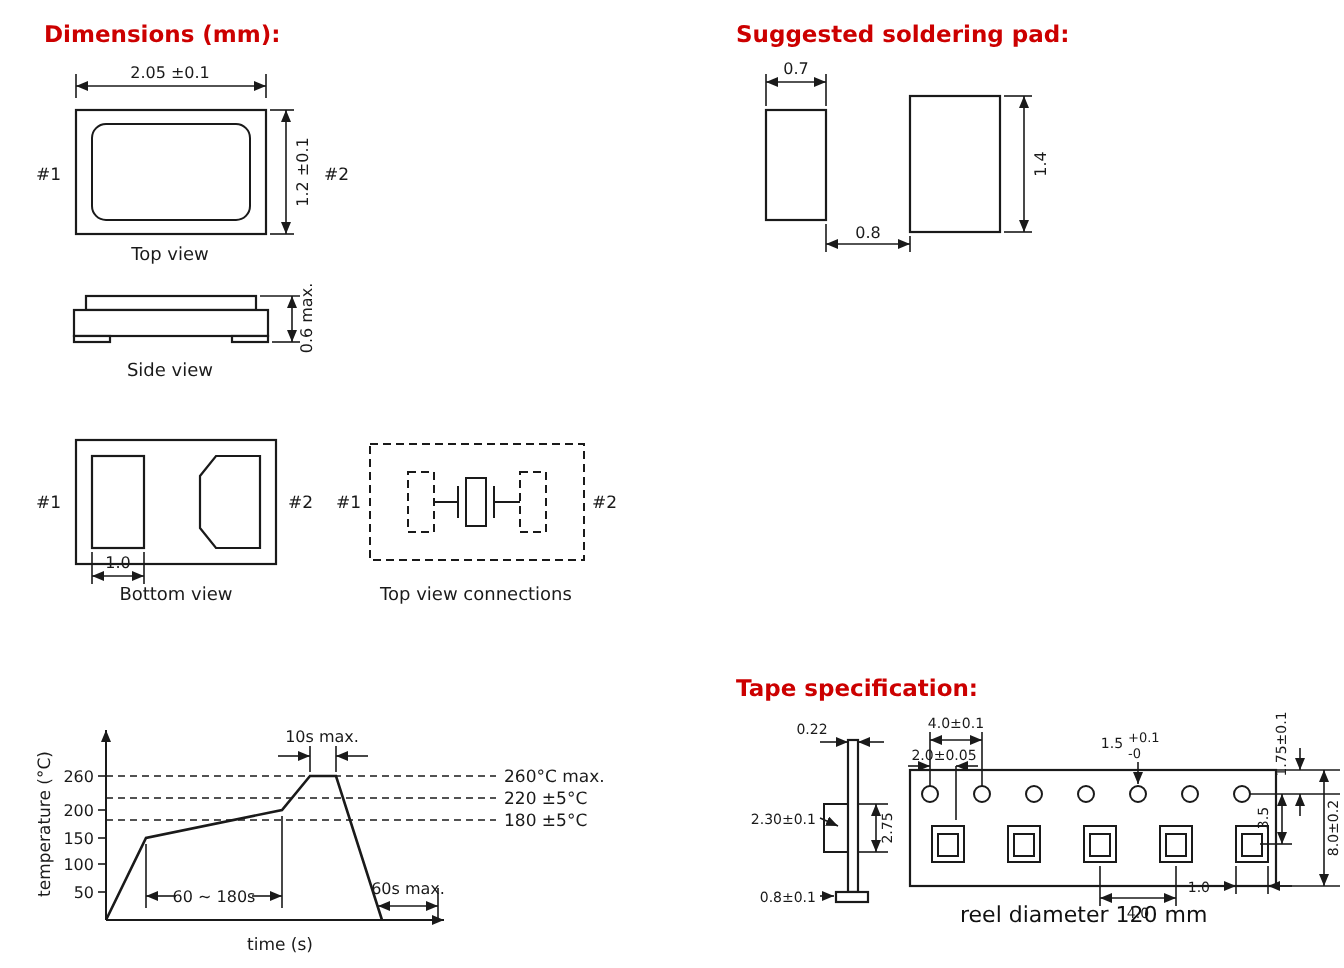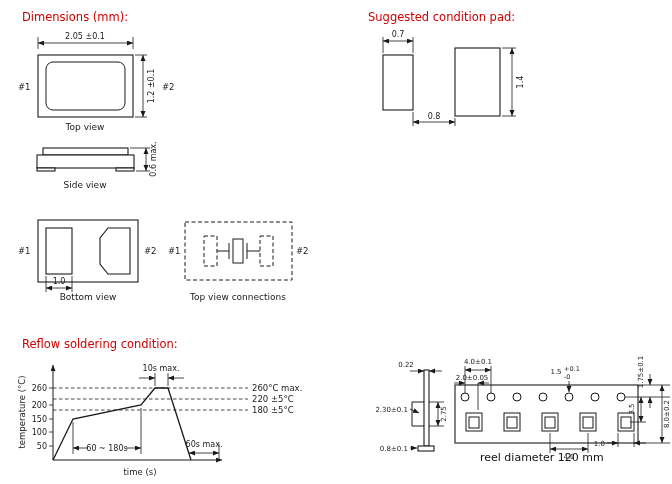--- a/index.html
+++ b/index.html
@@ -1,18 +1,18 @@
 <!DOCTYPE html>
 <html><head>
 <meta charset="utf-8">
 <style>
   * { margin:0; padding:0; box-sizing:border-box; }
   html,body { background:#ffffff; font-family:"DejaVu Sans",sans-serif; }
   #page { position:relative; width:672px; height:484px; background:#ffffff; overflow:hidden; }
-  .sec-title { position:absolute; font-size:11.5px; color:#cc0000; }
+  .sec-title { position:absolute; font-size:11.5px; color:#cc0000;font-weight:bold; }
   .reel-caption { position:absolute; font-size:11px; color:#111111; }
   svg { position:absolute; }
   svg text { font-family:"DejaVu Sans",sans-serif; fill:#1a1a1a; }
   .dim  { font-size:8px; }
   .dim7 { font-size:7px; }
   .cap  { font-size:9px; }
   .pin  { font-size:8.5px; }
   .small{ font-size:6.5px; }
   .tick { font-size:8px; }
   .lbl  { font-size:8.5px; }
@@ -23,22 +23,22 @@
   .dashref { fill:none; stroke:#1a1a1a; stroke-width:0.8; stroke-dasharray:3.5 2.5; }
   .profile { fill:none; stroke:#1a1a1a; stroke-width:1.3; }
   marker path { fill:#1a1a1a; }
 </style>
 </head>
 <body>
 
 <div id="page">
 
   <div class="sec-title" style="left:22px;top:10px">Dimensions (mm):</div>
-  <div class="sec-title" style="left:368px;top:10px">Suggested condition pad:</div>
-  <div class="sec-title" style="left:22px;top:337px">Reflow soldering condition:</div>
+  <div class="sec-title" style="left:368px;top:10px">Suggested soldering pad:</div>
+  <div class="sec-title" style="left:368px;top:337px">Tape specification:</div>
 
   <svg width="340" height="300" viewBox="0 0 340 300" style="left:10px;top:30px">
     <defs>
       <marker id="ae1" orient="auto" markerUnits="userSpaceOnUse" markerWidth="7" markerHeight="6" refX="6" refY="2.5">
           <path d="M0,0L6,2.5L0,5Z"></path>
         </marker>
       <marker id="as1" orient="auto" markerUnits="userSpaceOnUse" markerWidth="7" markerHeight="6" refX="0" refY="2.5">
           <path d="M6,0L0,2.5L6,5Z"></path>
         </marker>
     </defs>

